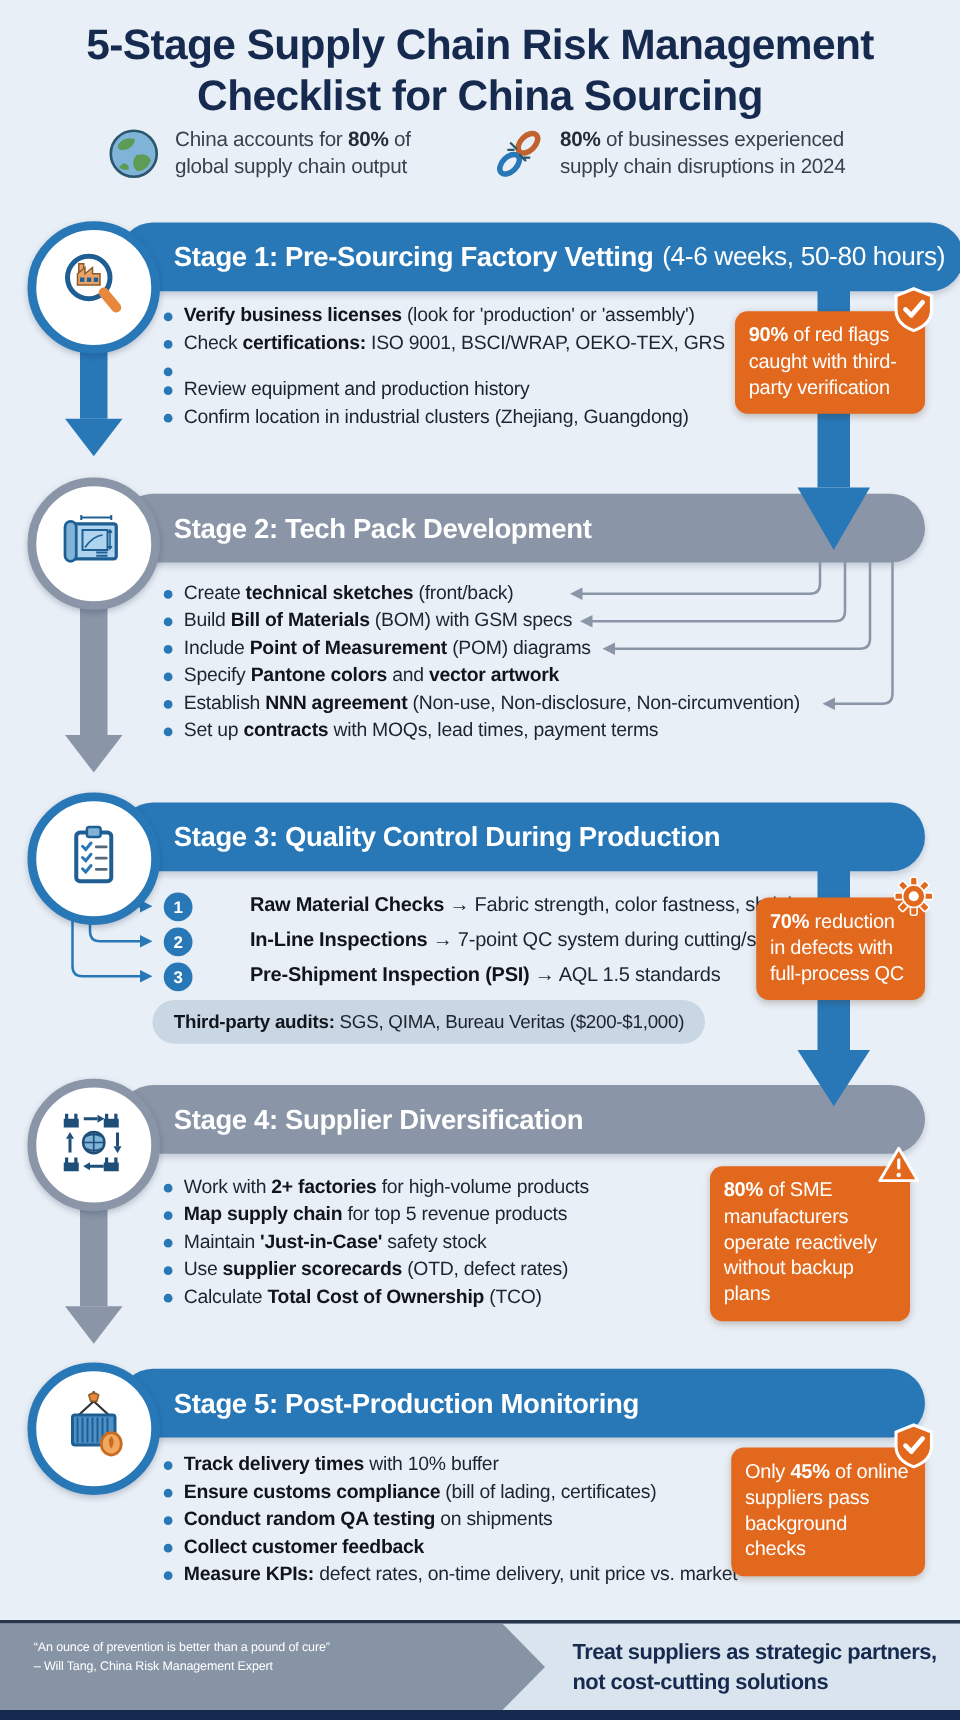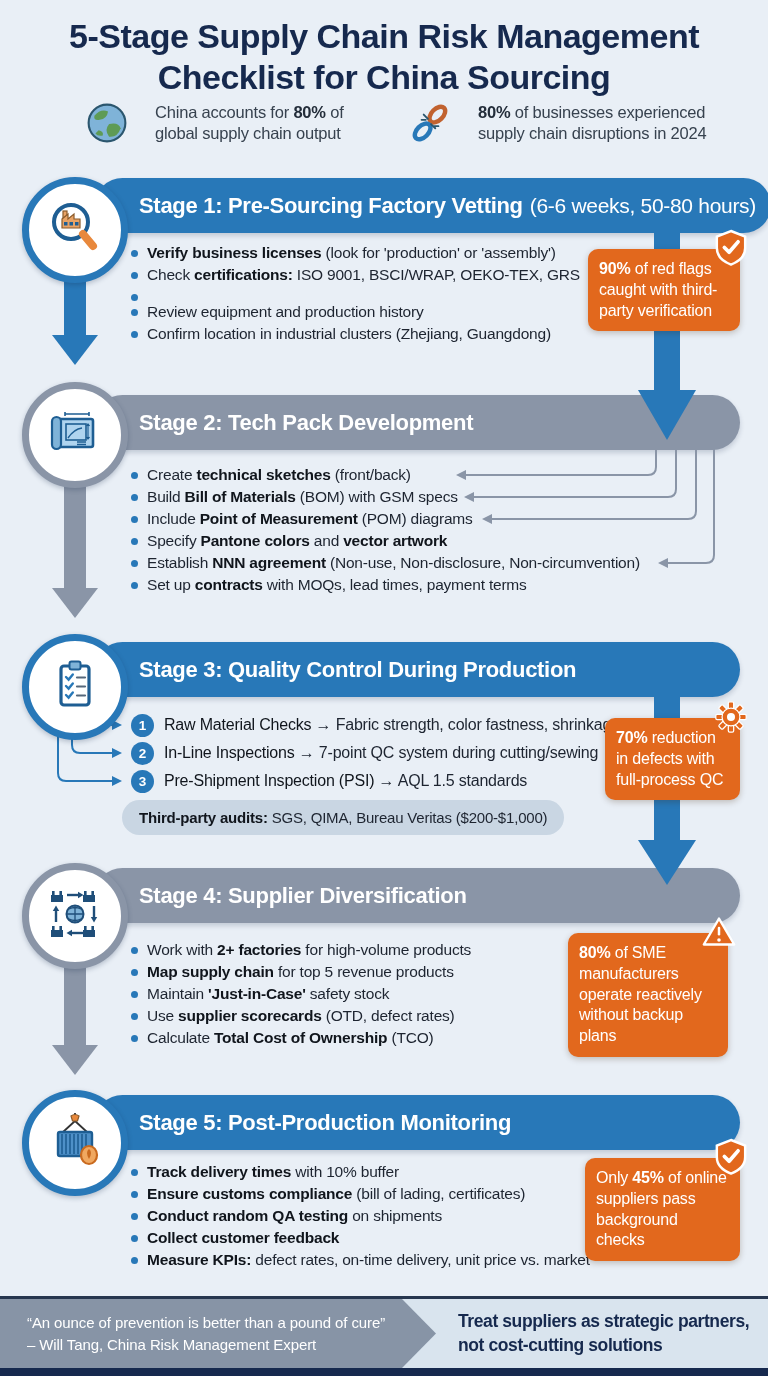--- a/index.html
+++ b/index.html
@@ -5,21 +5,21 @@
   html,body{margin:0;padding:0;}
   body{font-family:"Liberation Sans","DejaVu Sans",sans-serif;}
   .page{position:relative;width:768px;height:1376px;background:var(--bg,#E9EFF6);overflow:hidden;}
 
   
   .title{position:absolute;top:16px;left:0;right:0;text-align:center;
          font-size:34px;font-weight:700;color:var(--navy,#16294E);line-height:1.22;letter-spacing:-0.5px;}
 
   
   .stats{position:absolute;top:102px;left:86px;right:30px;display:flex;gap:40px;align-items:center;}
-  .stat{display:flex;align-items:center;gap:27px;}
+  .stat{display:flex;align-items:center;gap:12px;}
   .stat-icon{flex:none;width:42px;height:42px;}
   .stat-text{font-size:16.5px;line-height:1.26;color:#37424F;letter-spacing:-0.2px;}
   .stat-text b{color:#232D3A;}
   .stat.w1 .stat-text{width:214px;}
   .stat.w2 .stat-text{width:276px;}
 
   
   #stages{position:absolute;top:165px;left:0;right:0;}
   .stage{position:relative;width:768px;}
   .bar{position:absolute;left:95px;right:28px;height:55px;border-radius:28px;
@@ -35,21 +35,21 @@
           box-shadow:0 2px 5px rgba(20,40,70,.25);}
   .circle.blue{border:7px solid var(--blue,#2878B8);}
   .circle.gray{border:7px solid var(--gray,#8A95A7);}
   .circle svg{width:64px;height:64px;}
 
   .list{position:absolute;left:131px;z-index:2;}
   .row{display:flex;align-items:flex-start;white-space:nowrap;line-height:22px;font-size:15.5px;color:#1D2430;letter-spacing:-0.2px;}
   .row b{font-weight:700;color:#10151C;}
   .dot{flex:none;width:7px;height:7px;border-radius:50%;background:var(--blue,#2878B8);margin:8px 9px 0 0;}
   .nrow{display:flex;align-items:center;height:28px;white-space:nowrap;font-size:16px;color:#1D2430;letter-spacing:-0.2px;}
-  .nrow b{font-weight:400;color:#10151C;}
+  .nrow b{font-weight:700;color:#10151C;margin-left:36px;}
   .nbadge{flex:none;width:23px;height:23px;border-radius:50%;background:var(--blue,#2878B8);color:#fff;
           display:flex;align-items:center;justify-content:center;font-size:13.5px;font-weight:700;margin-right:10px;}
 
   .pill{position:absolute;background:var(--pill,#C9D6E3);border-radius:20px;padding:9px 17px;
         white-space:nowrap;font-size:15px;color:#1D2430;letter-spacing:-0.2px;z-index:2;}
   .pill b{font-weight:700;color:#10151C;}
 
   .callout{position:absolute;background:var(--orange,#E2681D);border-radius:10px;color:#fff;
            padding:10px 11px;font-size:16px;line-height:1.3;letter-spacing:-0.2px;z-index:6;
            box-shadow:0 2px 6px rgba(60,30,0,.25);box-sizing:border-box;}
@@ -65,21 +65,21 @@
   .conn{position:absolute;left:0;top:0;z-index:1;pointer-events:none;}
 
   
   .footer{position:absolute;left:0;right:0;bottom:0;height:80px;z-index:7;}
   .footer-line{height:3px;background:#26364F;}
   .footer-body{height:69px;background:var(--footer-right,#D9E4EE);display:flex;}
   .footer-strip{height:8px;background:var(--navy,#16294E);}
   .quote-panel{flex:none;width:436px;background:var(--footer-left,#8794A6);
                clip-path:polygon(0 0,402px 0,436px 50%,402px 100%,0 100%);
                color:#fff;padding:13px 40px 0 27px;box-sizing:border-box;
-               font-size:15px;line-height:1.45;letter-spacing:-0.1px;}
+               font-size:10px;line-height:1.45;letter-spacing:-0.1px;}
   .message{flex:1;display:flex;flex-direction:column;justify-content:center;padding-left:22px;
            color:var(--navy,#16294E);font-weight:700;font-size:17.5px;line-height:1.32;letter-spacing:-0.4px;white-space:nowrap;}
 </style>
 </head>
 <body>
 
 <div class="page" style="--blue: #2878B8; --gray: #8A95A7; --orange: #E2681D; --navy: #16294E; --bg: #E9EFF6; --pill: #C9D6E3; --footer-left: #8794A6; --footer-right: #D9E4EE;">
 
   <h1 class="title" style="margin:0;">
     <span style="display:block">5-Stage Supply Chain Risk Management</span>
@@ -103,21 +103,21 @@
             <path d="M14 12 l4 4 M12 17 h4 M25 25 l-4 -4 M28 23 h-4" stroke="#2B566E" stroke-width="1.8" stroke-linecap="round"></path>
           </svg></span>
         <div class="stat-text"><b>80%</b><span> of businesses experienced supply chain disruptions in 2024</span></div>
       </div>
     </div>
 
   <div id="stages">
       <section class="stage" style="height: 220px; padding-left: 31px;">
         <div class="bar blue" style="top: 13px;">
           <b>Stage 1: Pre-Sourcing Factory Vetting</b>
-          <span class="note">(6-6 weeks, 50-80 hours)</span>
+          <span class="note">(4-6 weeks, 50-80 hours)</span>
         </div>
         <div class="circle blue" style="top: 12px;">
           <span><svg viewBox="0 0 64 64">
               <circle cx="28" cy="26" r="17" fill="#fff" stroke="#1E5E93" stroke-width="4"></circle>
               <rect x="20" y="15" width="4" height="9" fill="#E8A366" stroke="#8A5A2A" stroke-width="1.2"></rect>
               <path d="M19 23 l6 -5 v5 l6 -5 v5 h6 v9 H19 z" fill="#E8A366" stroke="#8A5A2A" stroke-width="1.2"></path>
               <rect x="21" y="26" width="3.5" height="3.5" fill="#1E5E93"></rect>
               <rect x="26.5" y="26" width="3.5" height="3.5" fill="#1E5E93"></rect>
               <rect x="32" y="26" width="3.5" height="3.5" fill="#1E5E93"></rect>
               <line x1="40" y1="38" x2="50" y2="50" stroke="#E8883C" stroke-width="8" stroke-linecap="round"></line>

